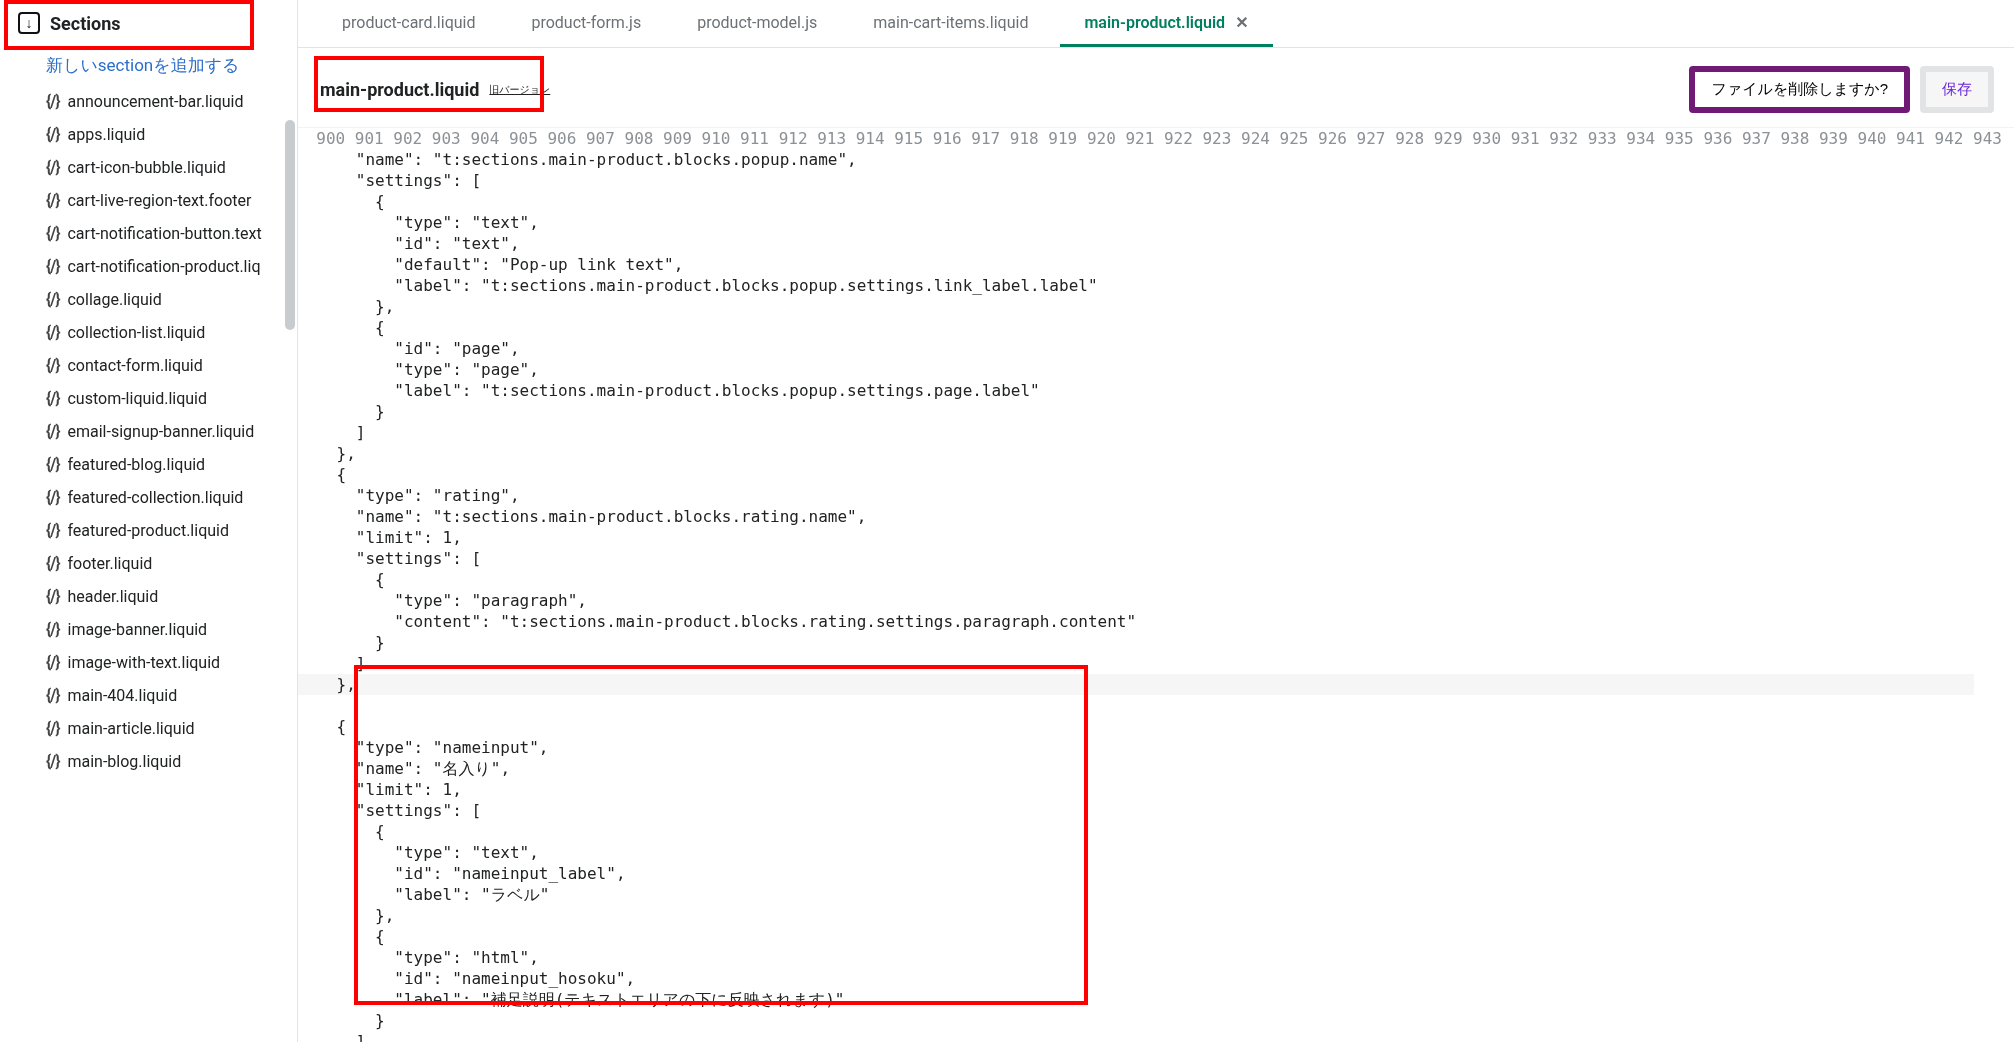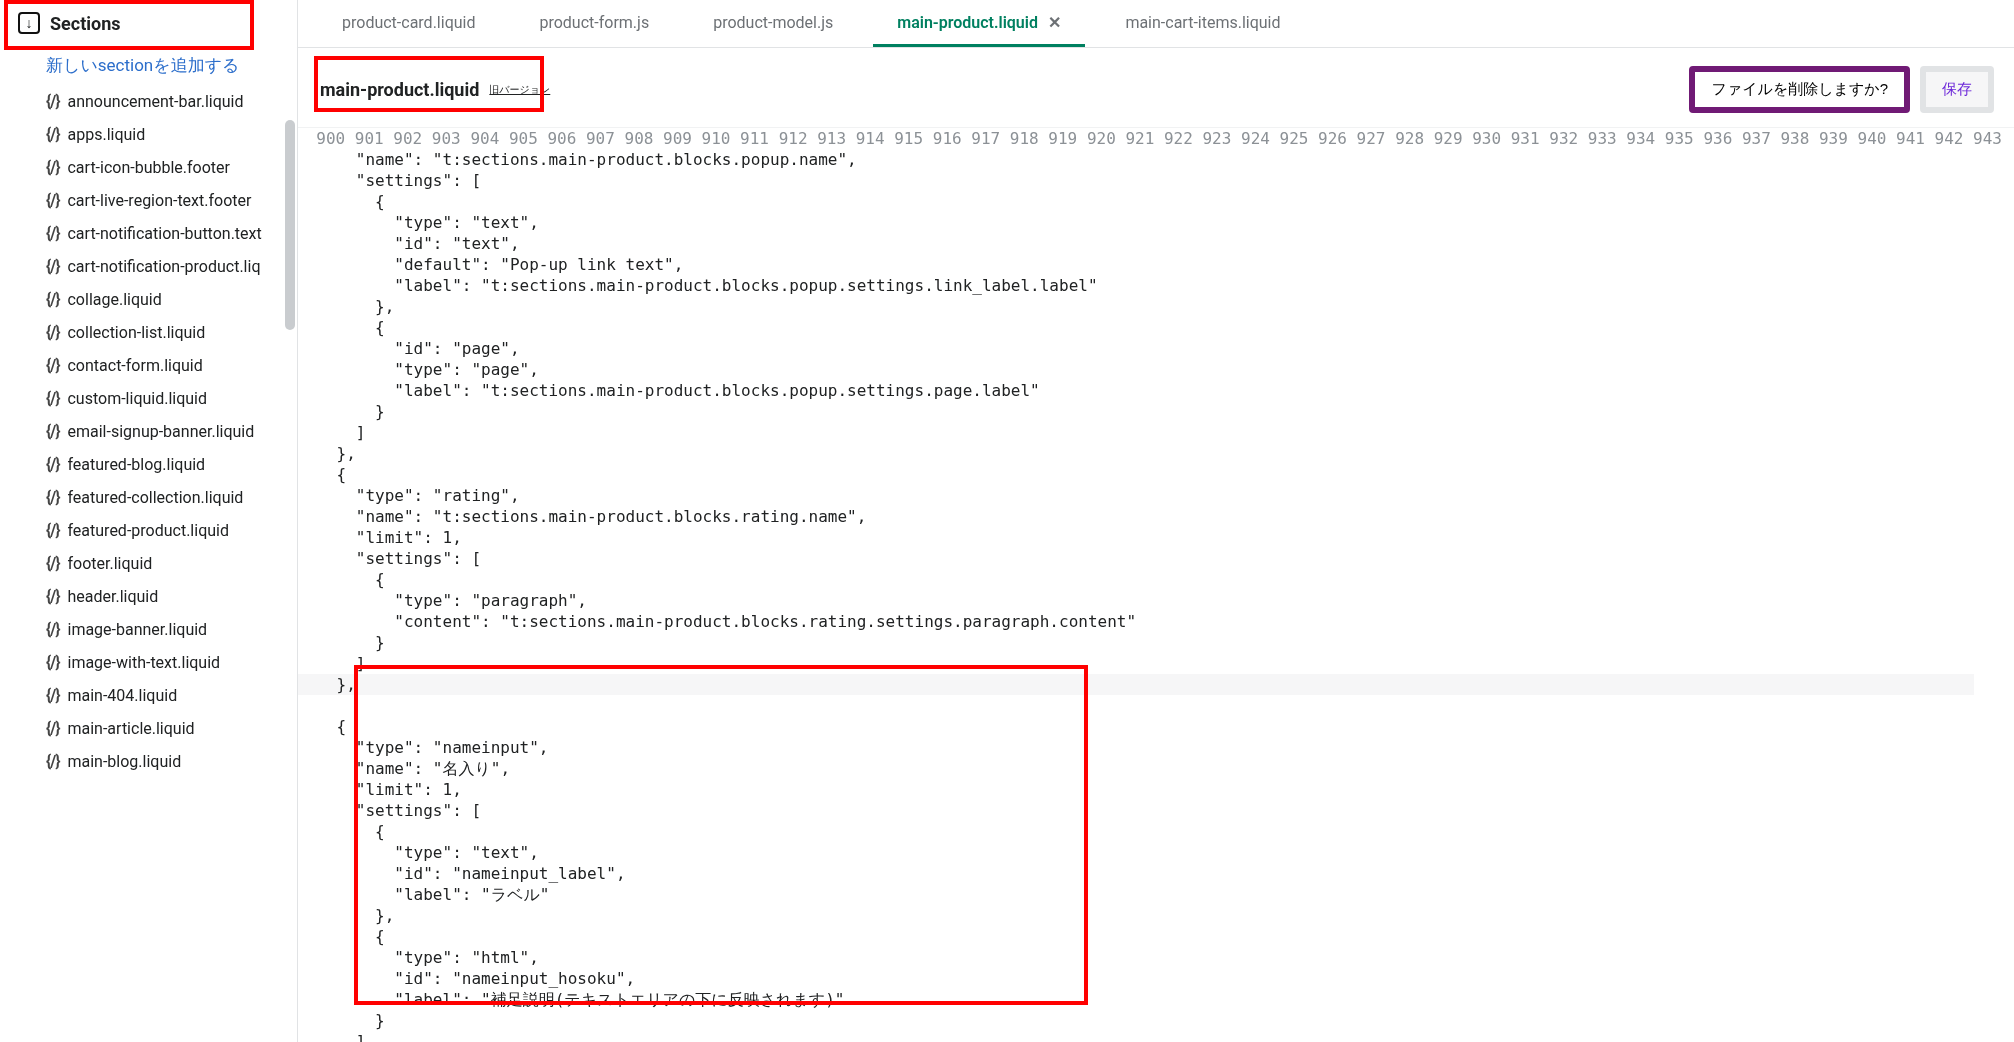--- a/index.html
+++ b/index.html
@@ -81,21 +81,21 @@
     display:flex;
     flex-direction:column;
     min-width:0;
   }
   .tabs {
     display:flex;
     align-items:flex-end;
     border-bottom:1px solid #e1e3e5;
     padding-left:20px;
     height:48px;
-    gap:16px;
+    gap:8px;
   }
   .tab {
     padding:14px 24px 12px;
     color:#6d7175;
     font-size:16px;
     cursor:pointer;
     border-bottom:3px solid transparent;
     white-space:nowrap;
   }
   .tab.active {
@@ -189,21 +189,21 @@
         <div class="file-item">
           <span class="brace">{/}</span>
           <span>announcement-bar.liquid</span>
         </div>
         <div class="file-item">
           <span class="brace">{/}</span>
           <span>apps.liquid</span>
         </div>
         <div class="file-item">
           <span class="brace">{/}</span>
-          <span>cart-icon-bubble.footer</span>
+          <span>cart-icon-bubble.liquid</span>
         </div>
         <div class="file-item">
           <span class="brace">{/}</span>
           <span>cart-live-region-text.footer</span>
         </div>
         <div class="file-item">
           <span class="brace">{/}</span>
           <span>cart-notification-button.text</span>
         </div>
         <div class="file-item">
@@ -272,22 +272,22 @@
         </div>
       </div>
     <div class="sidebar-scroll"></div>
   </div>
 
   <div class="main">
     <div class="tabs" id="tabs">
         <div class="tab">product-card.liquid</div>
         <div class="tab">product-form.js</div>
         <div class="tab">product-model.js</div>
+        <div class="tab">main-cart-items.liquid</div>
         <div class="tab active">main-product.liquid<span class="close">✕</span></div>
-        <div class="tab">main-cart-items.liquid</div>
       </div>
 
     <div class="file-bar">
       <div class="red-rect-1" style="left:16px; top:8px; width:640px; height:56px; border-width:0;"></div>
       <div class="red-rect-1" style="left:16px; top:8px; width:230px; height:56px;"></div>
       <span class="fname">main-product.liquid</span>
       <a class="ver">旧バージョン</a>
       <span class="spacer"></span>
       <button class="btn">ファイルを削除しますか?</button>
       <button class="btn primary-faded">保存</button>

